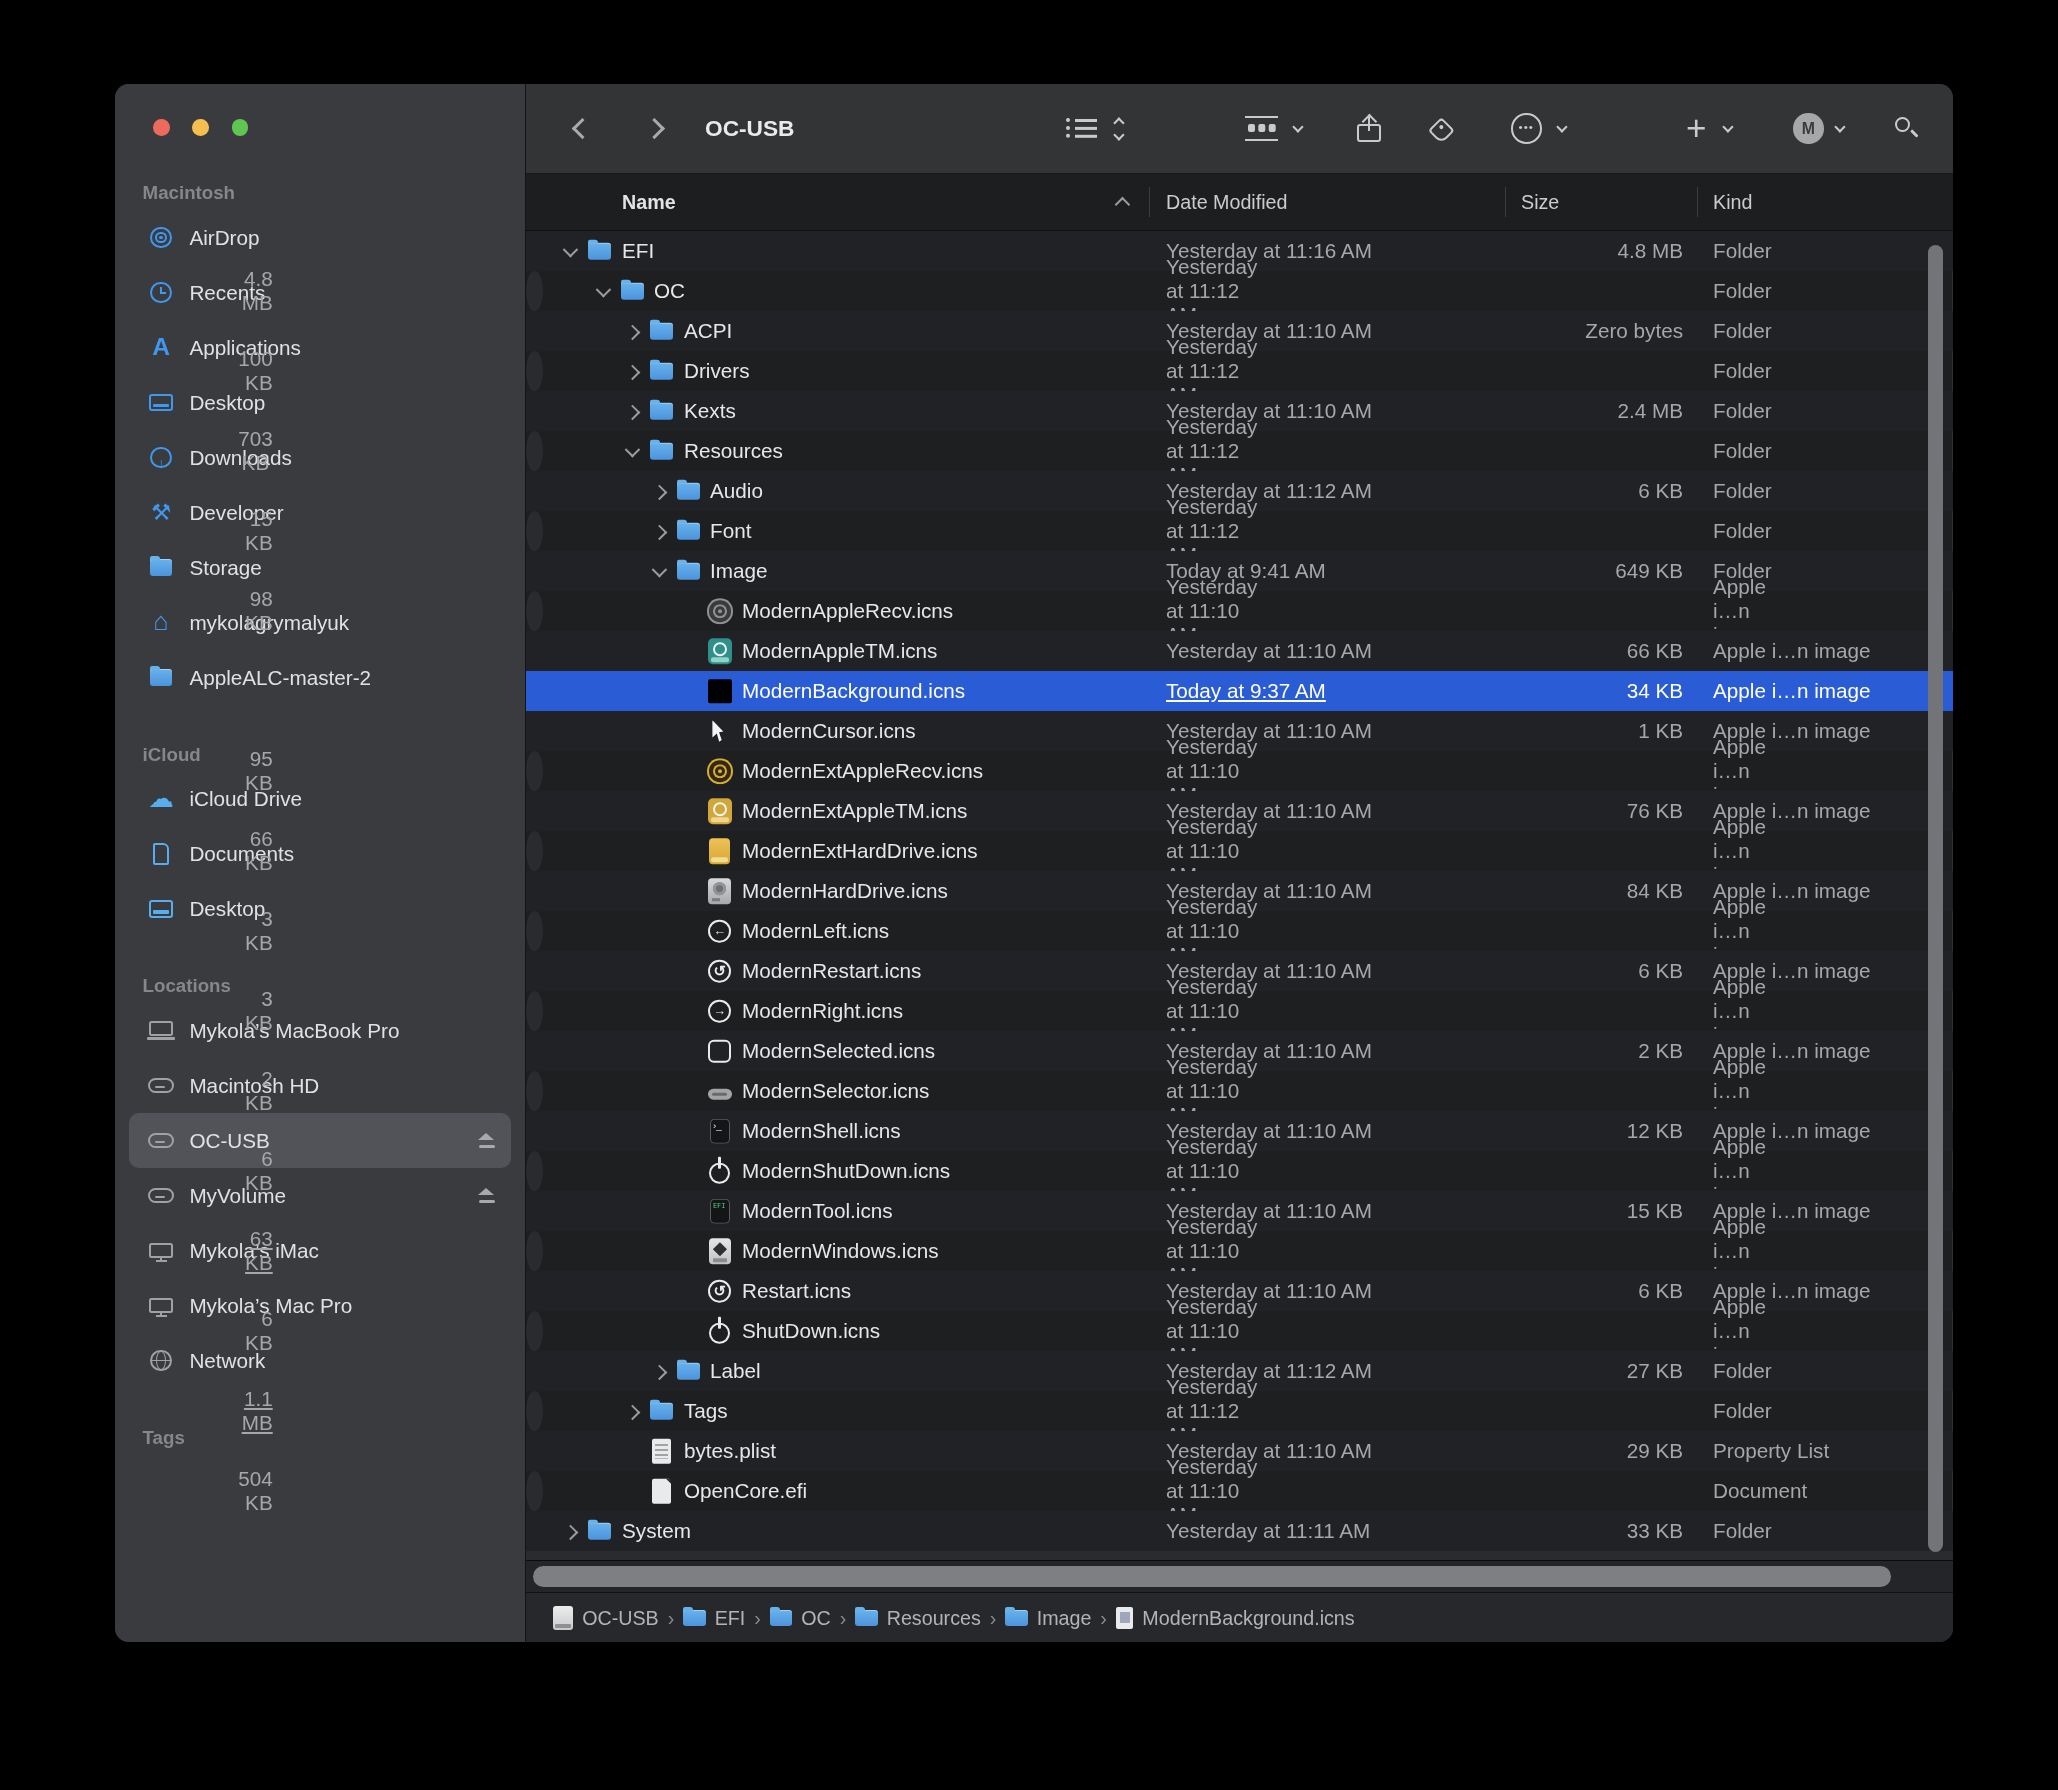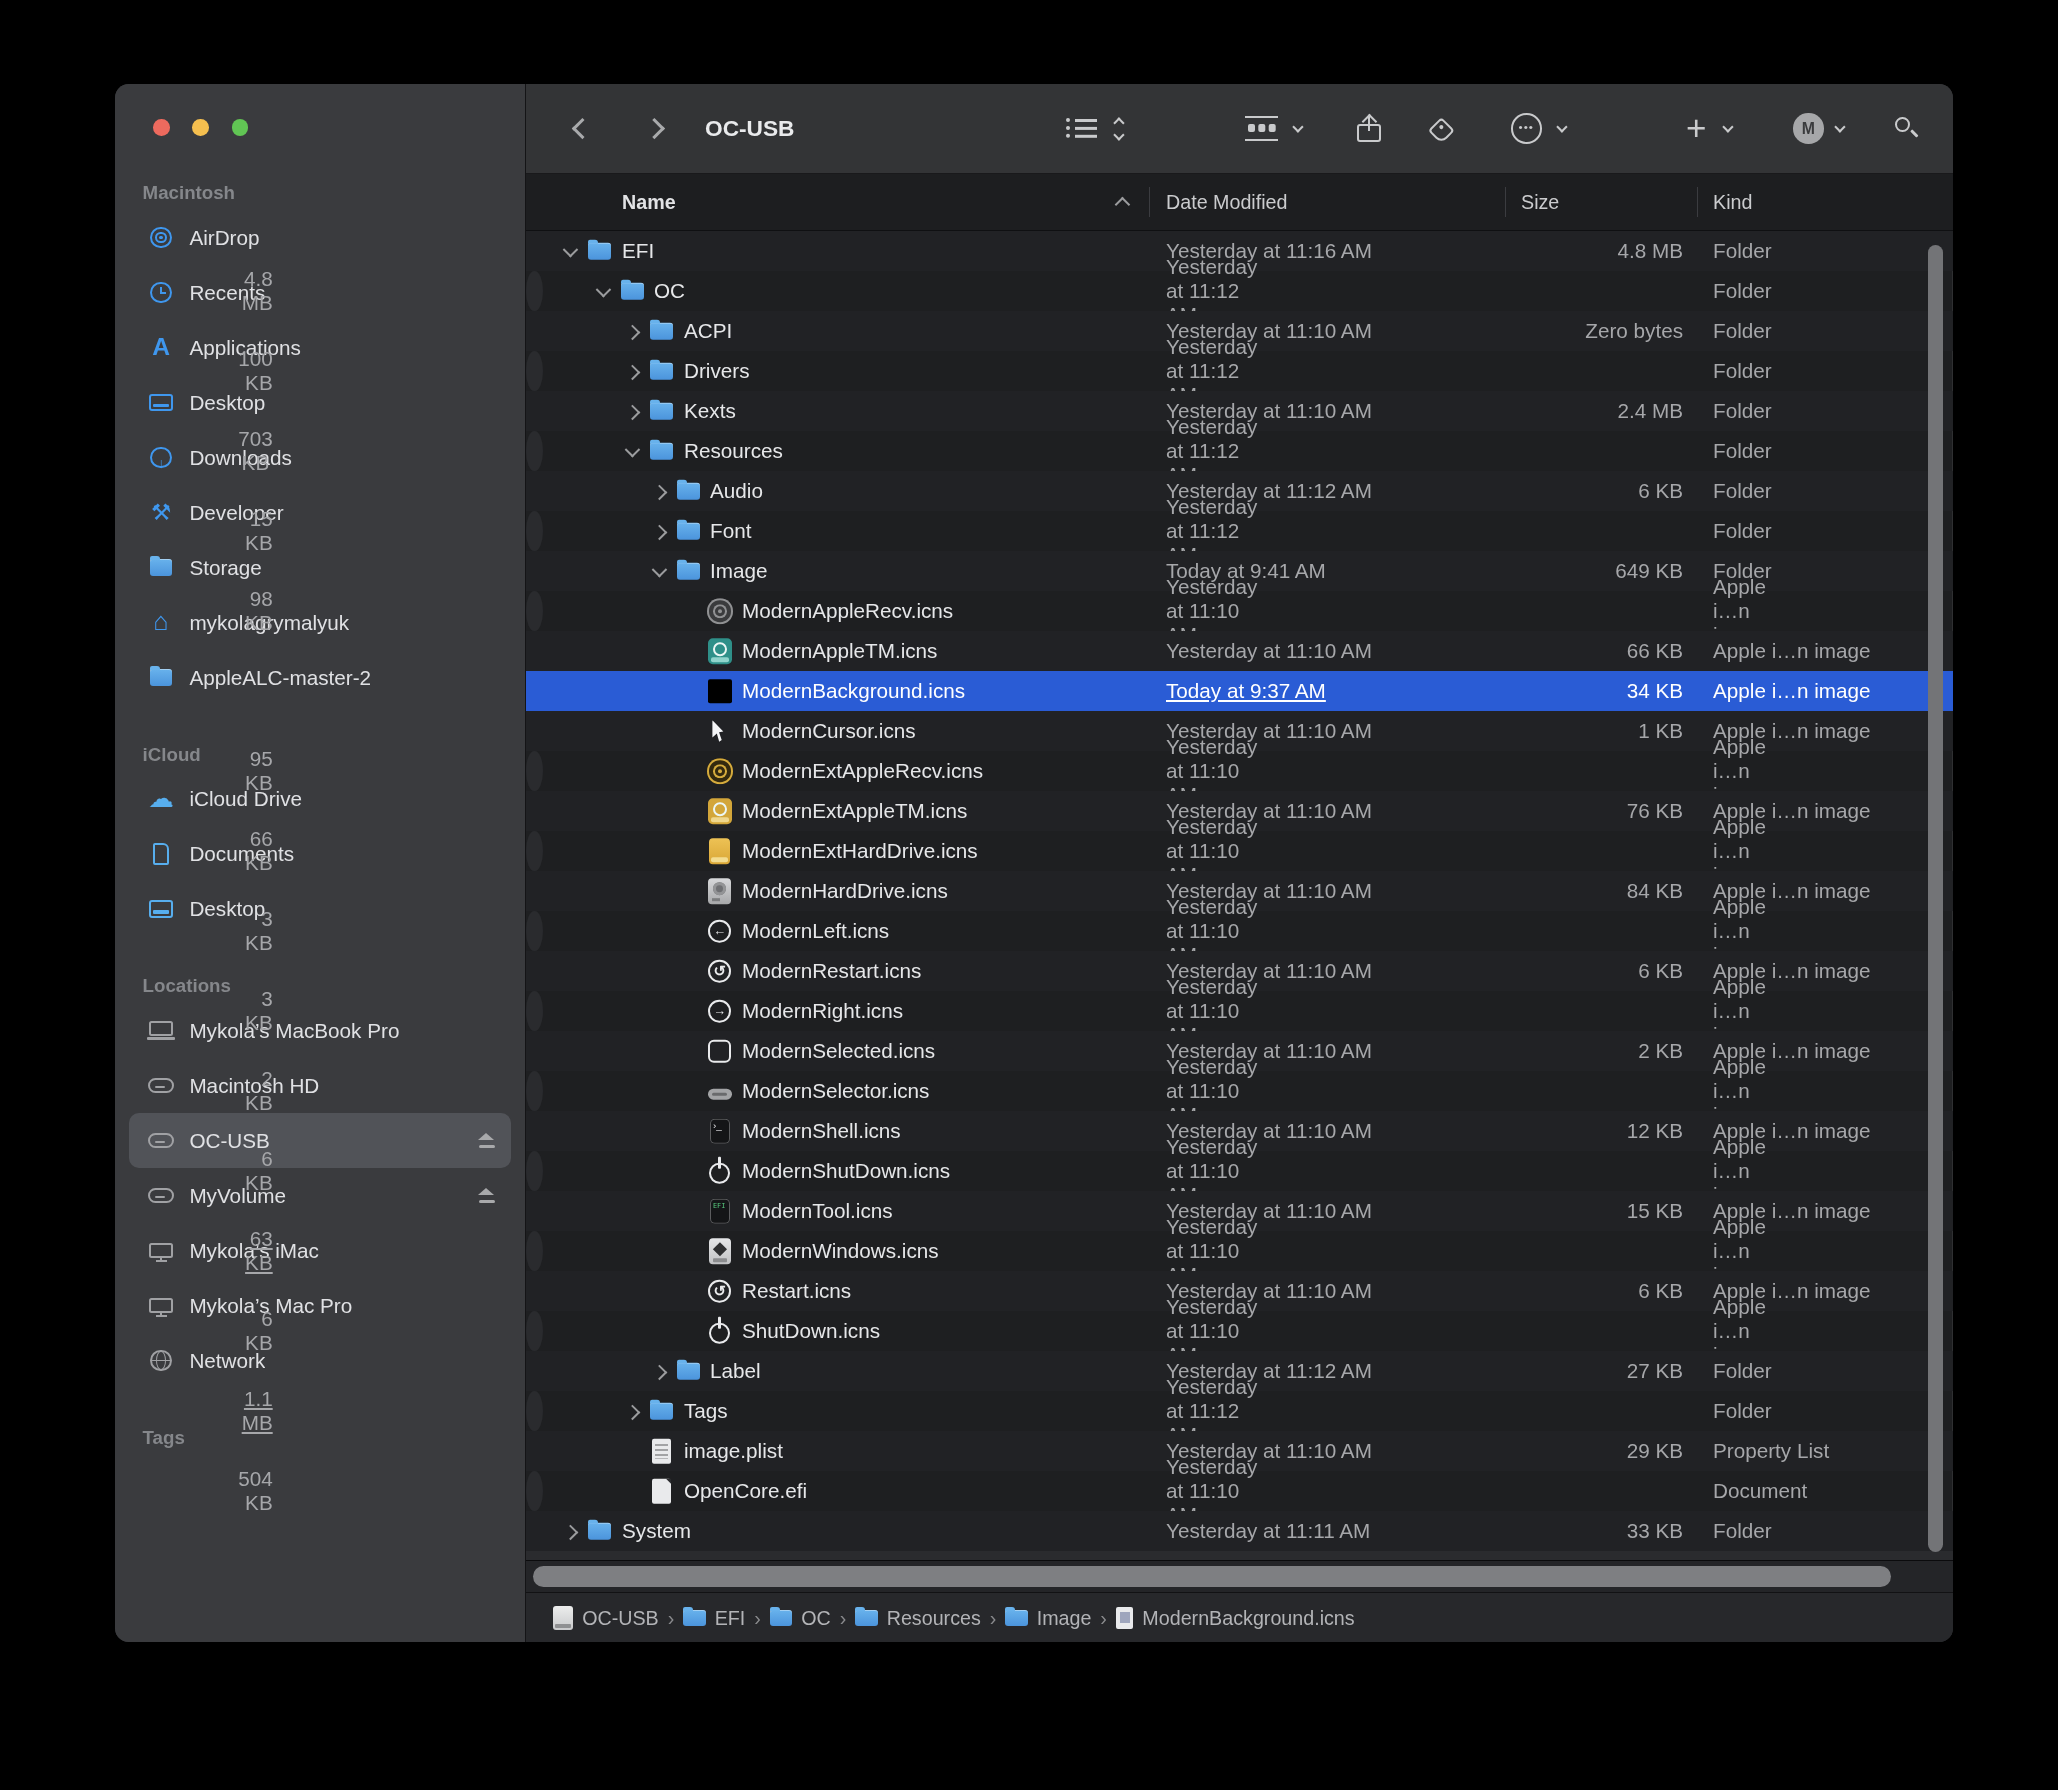--- a/index.html
+++ b/index.html
@@ -646,21 +646,21 @@
           </span>
           <span class="abs" style="left: 158px;">Tags</span>
           <span class="abs sec" style="left: 640px;">Yesterday at 11:12 AM</span>
           <span class="abs sec c-size" style="right: 270px; text-decoration: underline;">1.1 MB</span>
           <span class="abs sec" style="left: 1187px;">Folder</span>
         </div>
         <div class="row dark">
           <span class="abs" style="left: 121px; width: 29.6px; display: flex; justify-content: center;">
             <span class="ic ic-plist"></span>
           </span>
-          <span class="abs" style="left: 158px;">image.plist</span>
+          <span class="abs" style="left: 158px;">bytes.plist</span>
           <span class="abs sec" style="left: 640px;">Yesterday at 11:10 AM</span>
           <span class="abs sec c-size" style="right: 270px;">29 KB</span>
           <span class="abs sec" style="left: 1187px;">Property List</span>
         </div>
         <div class="row light">
           <span class="abs" style="left: 121px; width: 29.6px; display: flex; justify-content: center;">
             <span class="ic ic-doc"></span>
           </span>
           <span class="abs" style="left: 158px;">OpenCore.efi</span>
           <span class="abs sec" style="left: 640px;">Yesterday at 11:10 AM</span>

